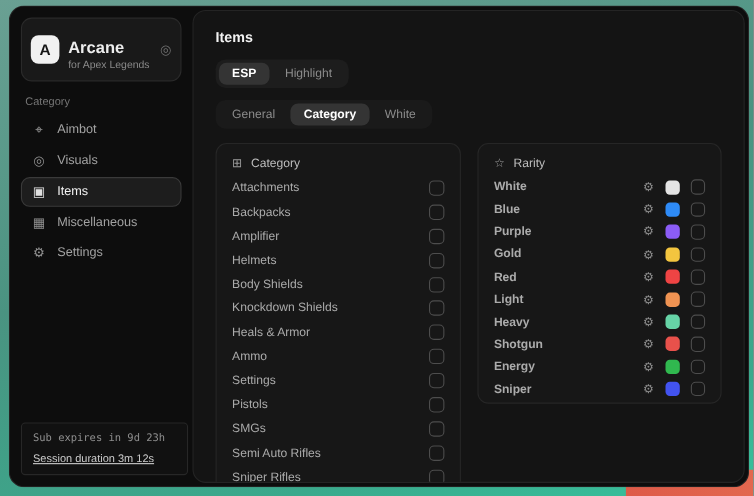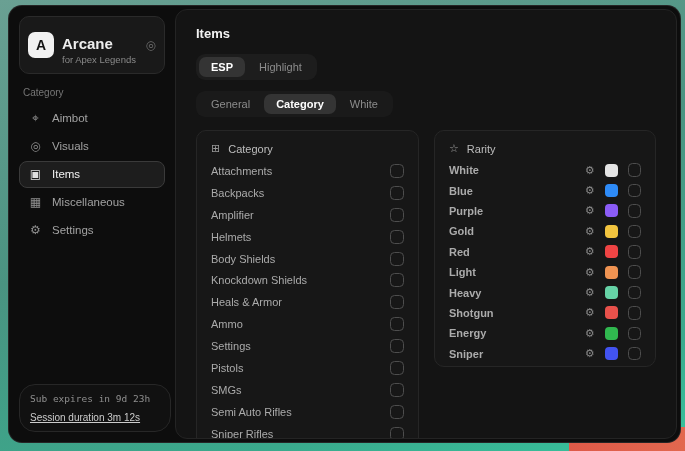--- a/index.html
+++ b/index.html
@@ -30,21 +30,21 @@
   .section-label { margin:13px 4px 7px; color:#767676; font-size:10px; }
 
   .nav-item { height:27px; margin-bottom:1px; padding:0 8px; display:flex; align-items:center;
     gap:9px; color:#a2a2a2; font-size:11.5px; border:1px solid transparent; border-radius:8px;
     cursor:default; }
   .nav-item .nav-icon { width:15px; text-align:center; font-size:12px; color:#8f8f8f; }
   .nav-item.active { background:#1d1d1d; border-color:#3a3a3a; color:#f2f2f2; }
   .nav-item.active .nav-icon { color:#e0e0e0; }
 
   .sub-card { position:absolute; left:10px; bottom:10px; width:152px; padding:8px 10px;
-    border:1px solid #272727; border-radius:16px; background:#111111; }
+    border:1px solid #272727; border-radius:4px; background:#111111; }
   .sub-line1 { color:#8f8f8f; font-size:9.5px; font-family:"DejaVu Sans Mono",monospace; }
   .sub-line2 { color:#cccccc; font-size:10px; margin-top:8px;text-decoration:underline; }
 
   
   .main { flex:1; margin:3px 3px 3px 0; background:#141414; border:1px solid #242424;
     border-radius:12px; padding:16px 20px; position:relative; overflow:hidden; }
   .page-title { color:#f2f2f2; font-size:13px; font-weight:700; }
 
   .seg { display:inline-flex; background:#1d1d1d; border-radius:9px; padding:3px; gap:2px; }
   .seg-row1 { margin-top:13px; }

